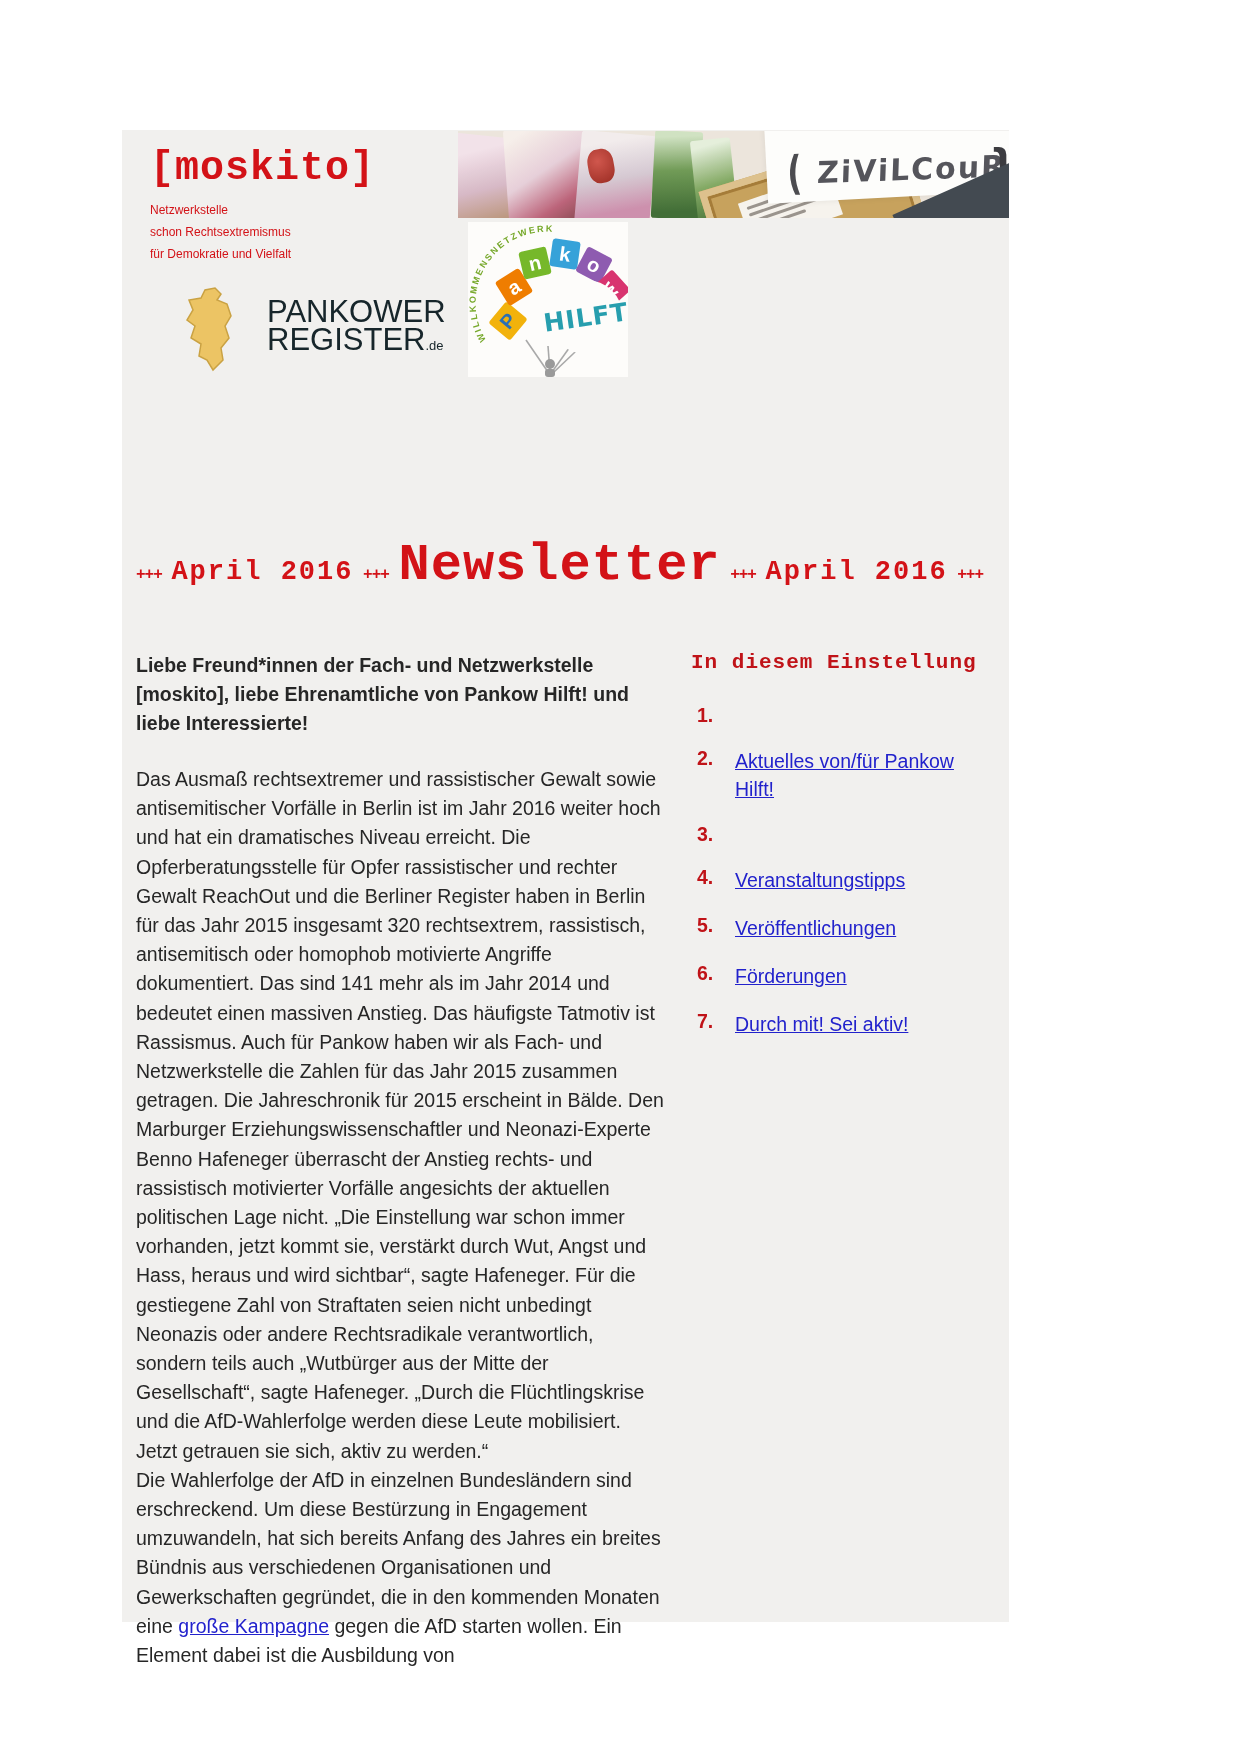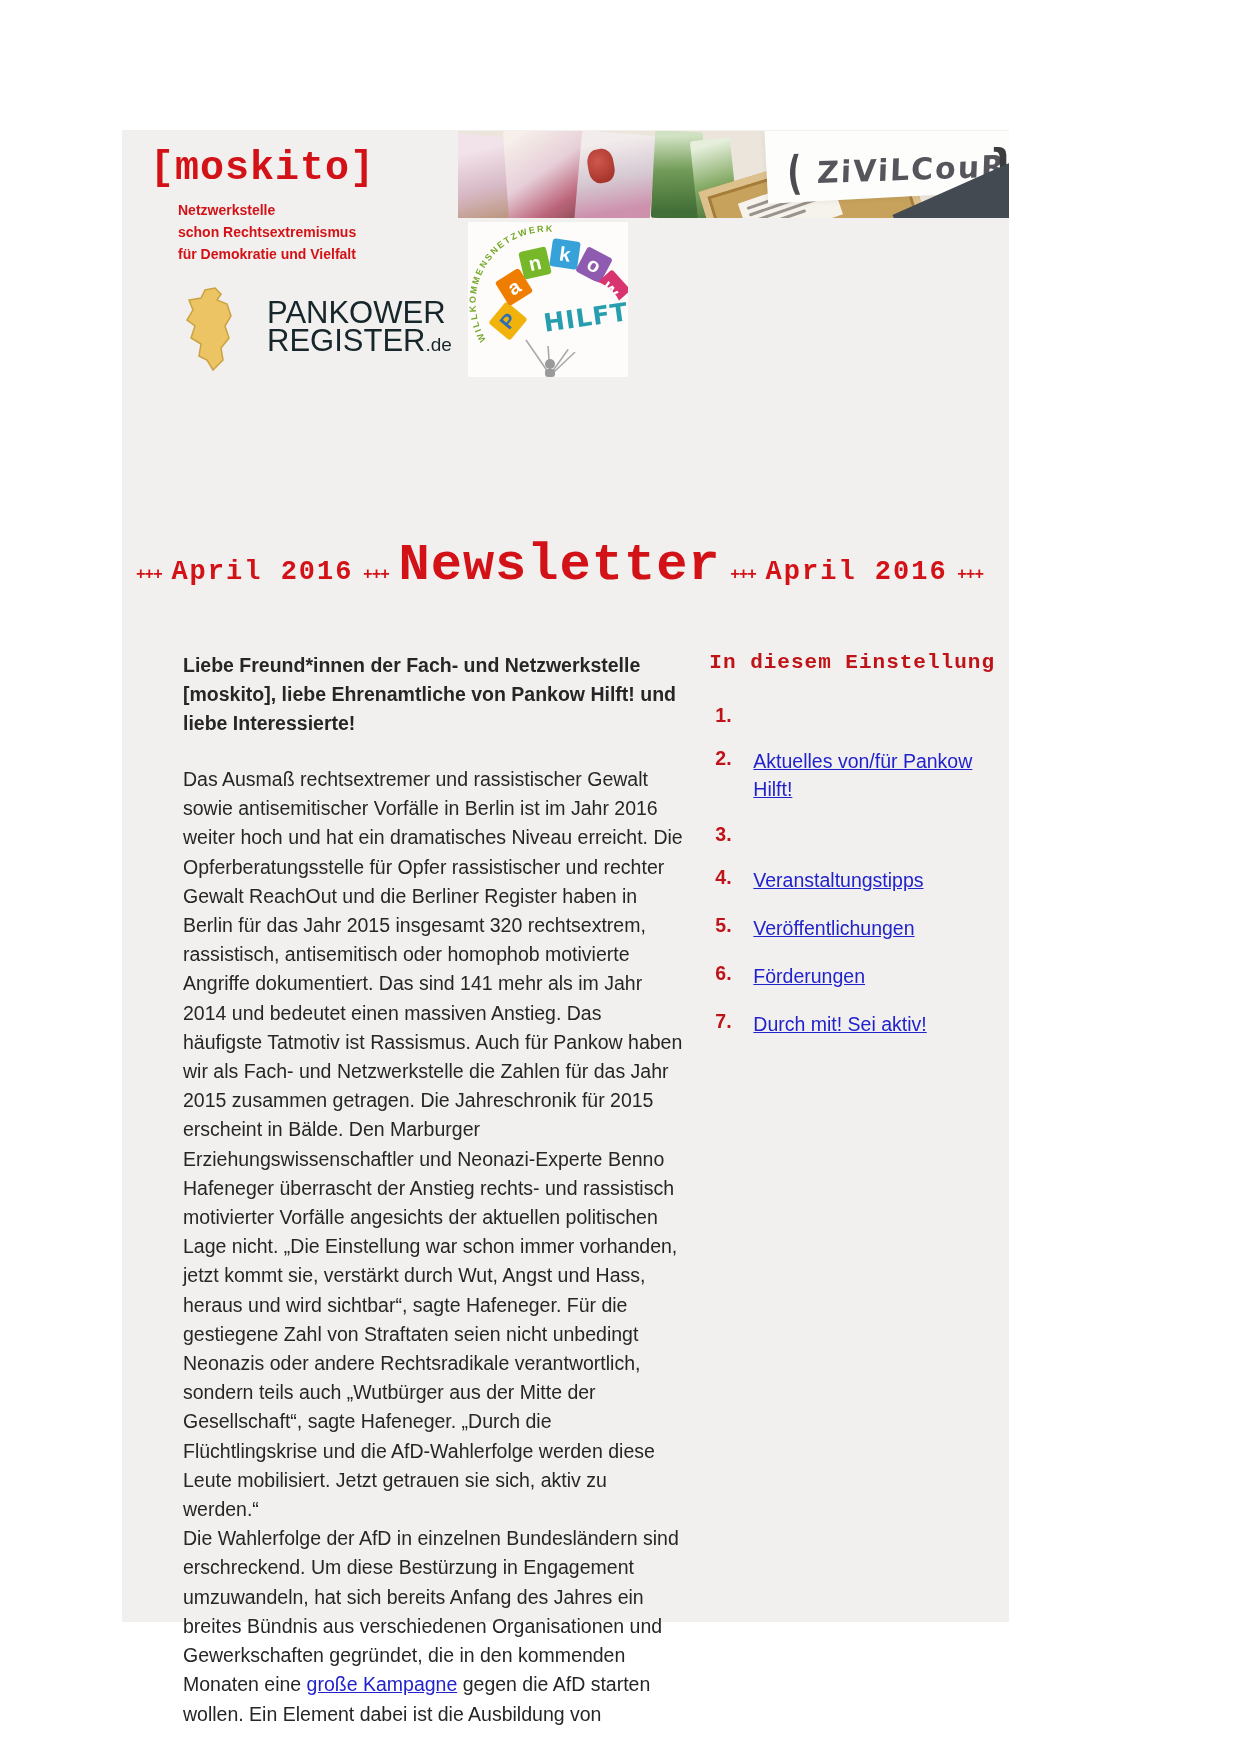--- a/index.html
+++ b/index.html
@@ -15,21 +15,21 @@
   *{margin:0;padding:0;box-sizing:border-box;}
   html,body{width:1240px;height:1754px;background:#ffffff;overflow:hidden;
     font-family:"Liberation Sans",sans-serif;color:var(--text);}
   .sheet{position:absolute;left:122px;top:130px;width:887px;height:1492px;
     background:var(--bg-grey);}
   
   .header{position:relative;height:248px;padding-left:41px;}
   .moskito{position:absolute;left:28px;top:16px;}
   .moskito-title{font-family:"Liberation Mono","DejaVu Sans Mono",monospace;
     font-weight:bold;font-size:40px;color:var(--red);letter-spacing:1px;}
-  .moskito-sub{margin-top:8px;font-size:14px;font-weight:bold;color:var(--red);line-height:22px;margin-left:28px;}
+  .moskito-sub{margin-top:8px;font-size:12px;font-weight:normal;color:var(--red);line-height:22px;}
   
   .banner{position:absolute;left:336px;top:1px;width:551px;height:87px;background:#ece5dc;overflow:hidden;}
   .banner-inner{position:absolute;inset:0;filter:blur(0.6px) saturate(.92);}
   .bag{position:absolute;border-radius:4px;}
   .bag1{left:-8px;top:5px;width:70px;height:95px;background:linear-gradient(160deg,#f3e2e9 20%,#d9b8c6 55%,#b98f6d 90%);transform:rotate(6deg);}
   .bag2{left:48px;top:-4px;width:85px;height:95px;background:linear-gradient(150deg,#f7efe9 10%,#e8cfd9 45%,#c2627a 75%,#8c4a52 95%);transform:rotate(-4deg);}
   .bag3{left:120px;top:2px;width:75px;height:92px;background:linear-gradient(165deg,#f2ecec 15%,#d6c8d2 50%,#d18fae 80%);transform:rotate(5deg);}
   .redthing{left:130px;top:18px;width:26px;height:34px;background:radial-gradient(circle at 40% 35%,#d8554a,#a32a20);border-radius:40%;position:absolute;transform:rotate(-10deg);}
   .greenbook1{left:195px;top:0px;width:48px;height:88px;background:linear-gradient(175deg,#cfe3c0 8%,#6f9c52 45%,#3f6f33 90%);position:absolute;transform:rotate(3deg);border-radius:3px;}
   .greenbook2{left:236px;top:8px;width:40px;height:82px;background:linear-gradient(170deg,#e4efda 10%,#82ab60 55%,#4c7a3a 95%);position:absolute;transform:rotate(-6deg);border-radius:3px;}
@@ -43,29 +43,29 @@
   .zivil{margin-left:12px;font-family:"DejaVu Sans",sans-serif;font-size:30px;font-weight:bold;
     color:#55555c;letter-spacing:2px;transform:skewX(-4deg);}
   .brace{position:absolute;right:-4px;top:6px;font-size:52px;color:#3c3c40;font-weight:bold;}
   .slate{position:absolute;right:-20px;bottom:-28px;width:130px;height:60px;background:#424a52;transform:rotate(-24deg);}
   
   .hilft-box{position:absolute;left:346px;top:92px;width:160px;height:155px;background:#fdfcfa;}
   
   .register{position:absolute;left:53px;top:156px;display:flex;align-items:center;}
   .register-text{margin-left:14px;font-weight:normal;color:var(--register-dark);
     font-size:31px;line-height:28px;letter-spacing:0px;font-family:"Liberation Sans",sans-serif;}
-  .register-text .de{font-size:19px;}
+  .register-text .de{font-size:13px;}
   
   .headline{margin-top:158px;padding-left:14px;white-space:nowrap;
     font-family:"Liberation Mono","DejaVu Sans Mono",monospace;color:var(--red);font-weight:bold;}
   .headline .plus{font-size:16px;letter-spacing:-1px;}
   .headline .date{font-size:27px;letter-spacing:2px;}
   .headline .big{font-size:52px;letter-spacing:1px;}
   
-  .columns{display:flex;margin-top:56px;padding:0 14px;margin-left:47px;}
+  .columns{display:flex;margin-top:56px;padding:0 14px;}
   .col-left{width:530px;}
   .col-right{flex:1;padding-left:25px;}
   .greeting{font-weight:bold;font-size:19.5px;line-height:29px;margin-bottom:27px;}
   .bodytext{font-size:19.5px;line-height:29.2px;}
   .bodytext a{color:var(--link-blue);text-decoration:underline;}
   .toc-title{font-family:"Liberation Mono","DejaVu Sans Mono",monospace;font-weight:bold;
     font-size:21px;color:var(--toc-red);letter-spacing:1px;white-space:nowrap;}
   .toc-list{margin-top:30px;}
   .toc-item{display:flex;margin-bottom:20px;}
   .toc-num{width:44px;flex:none;font-weight:bold;color:var(--toc-red);font-size:19.5px;padding-left:6px;}

